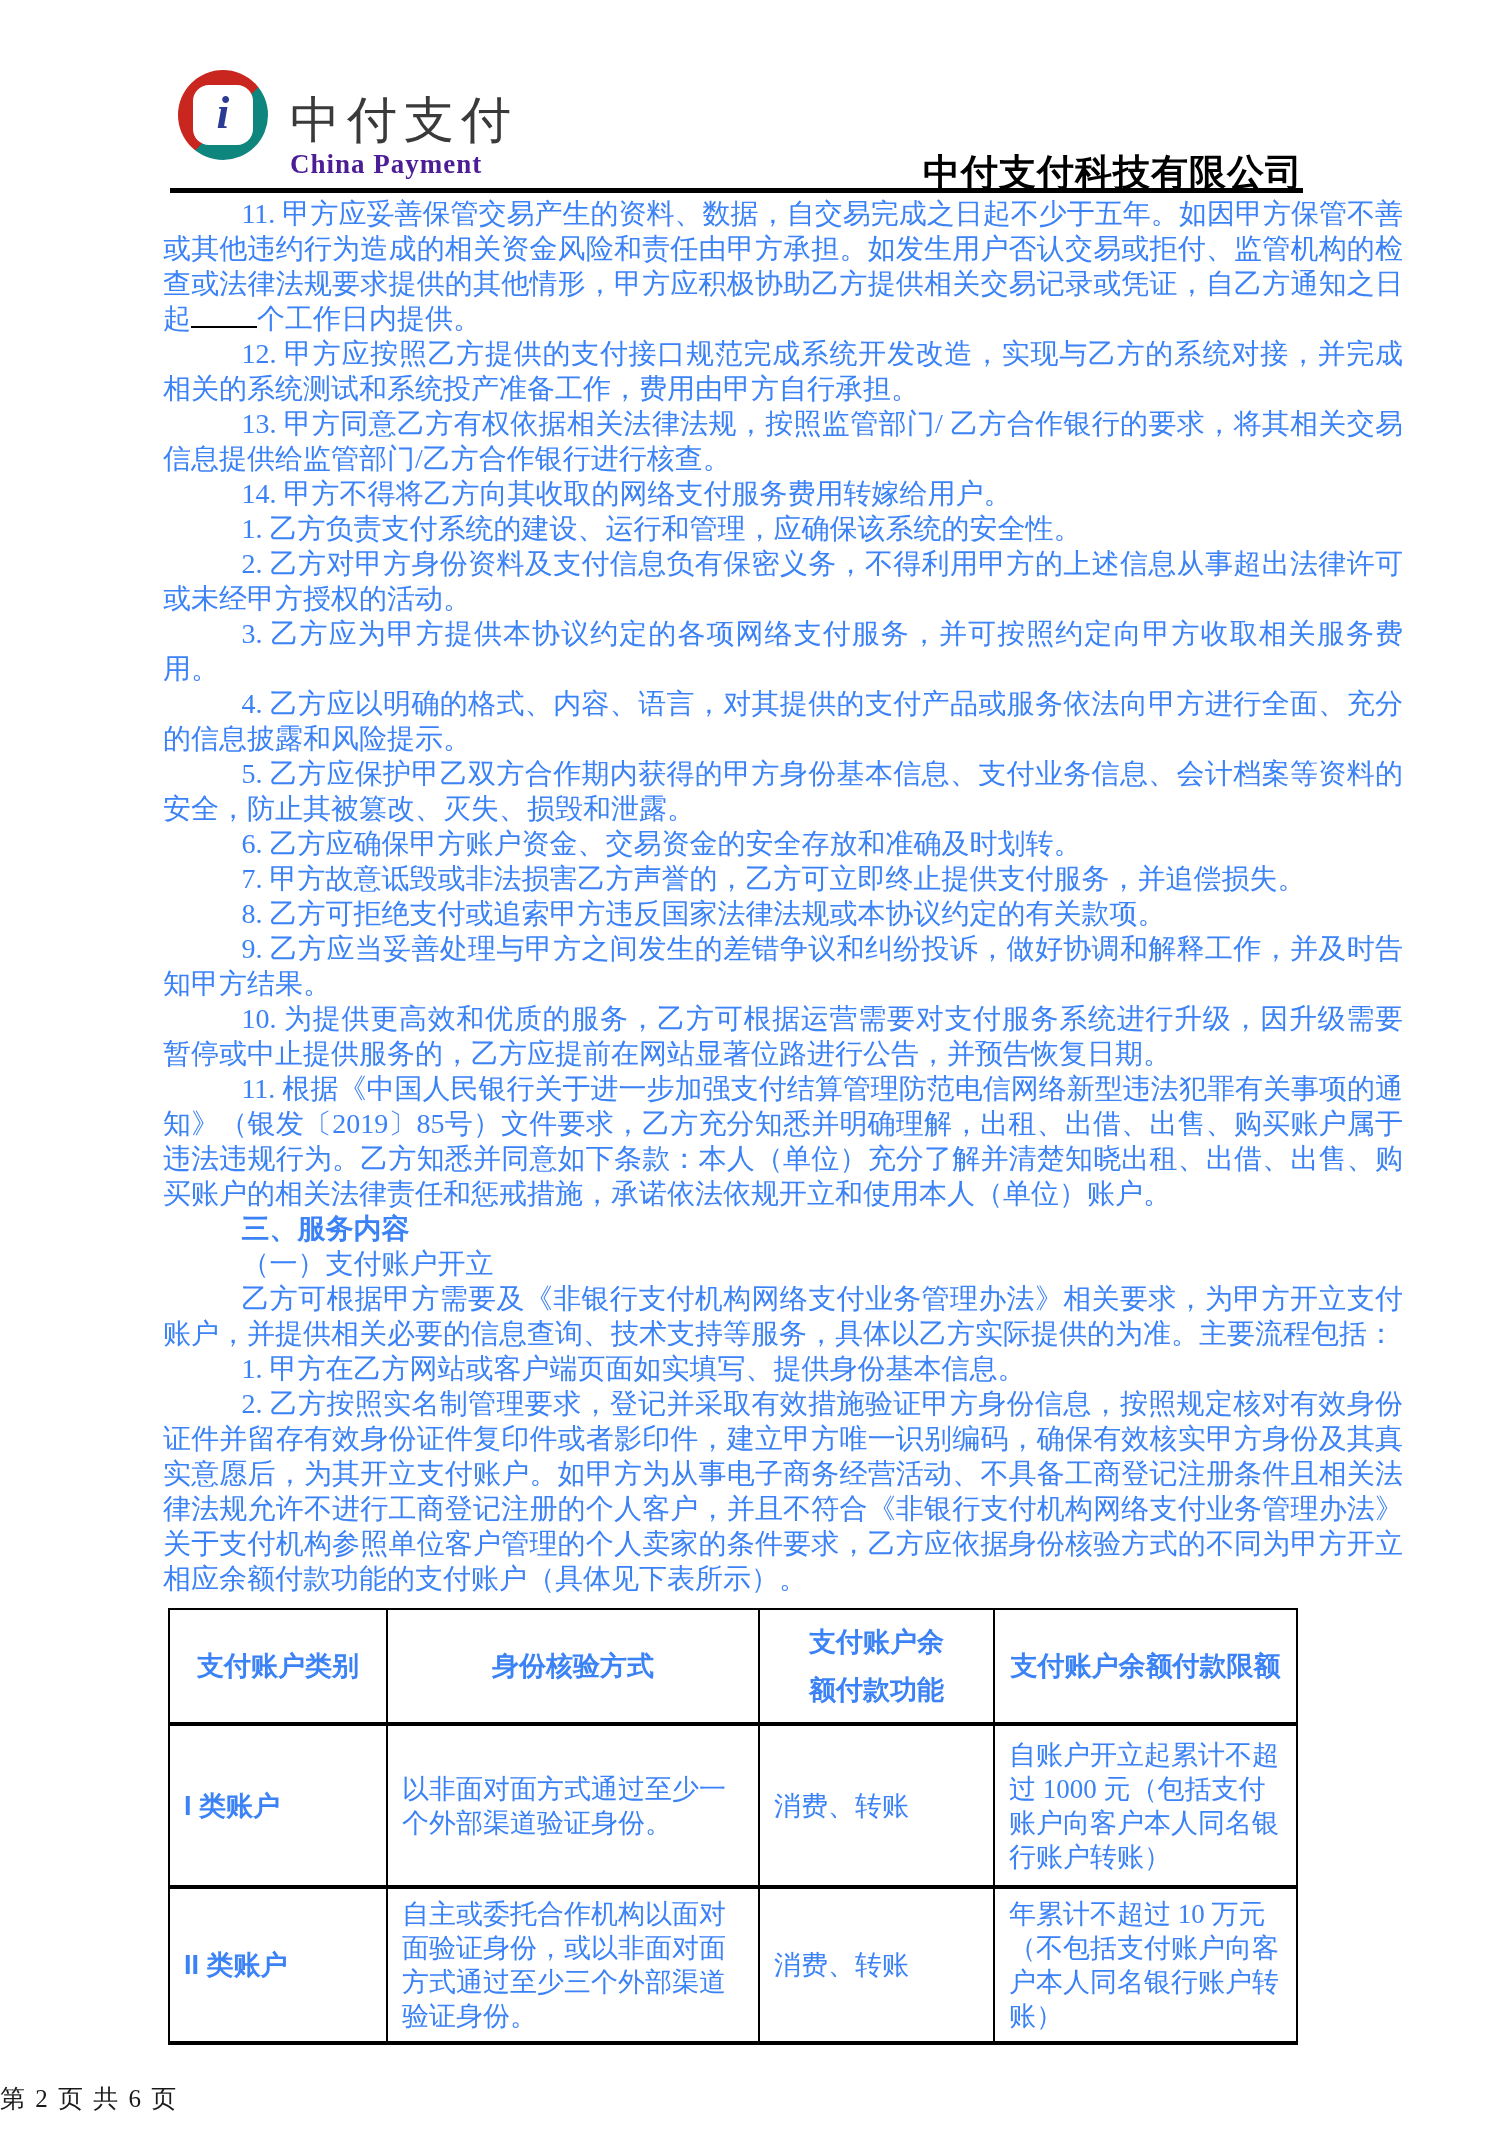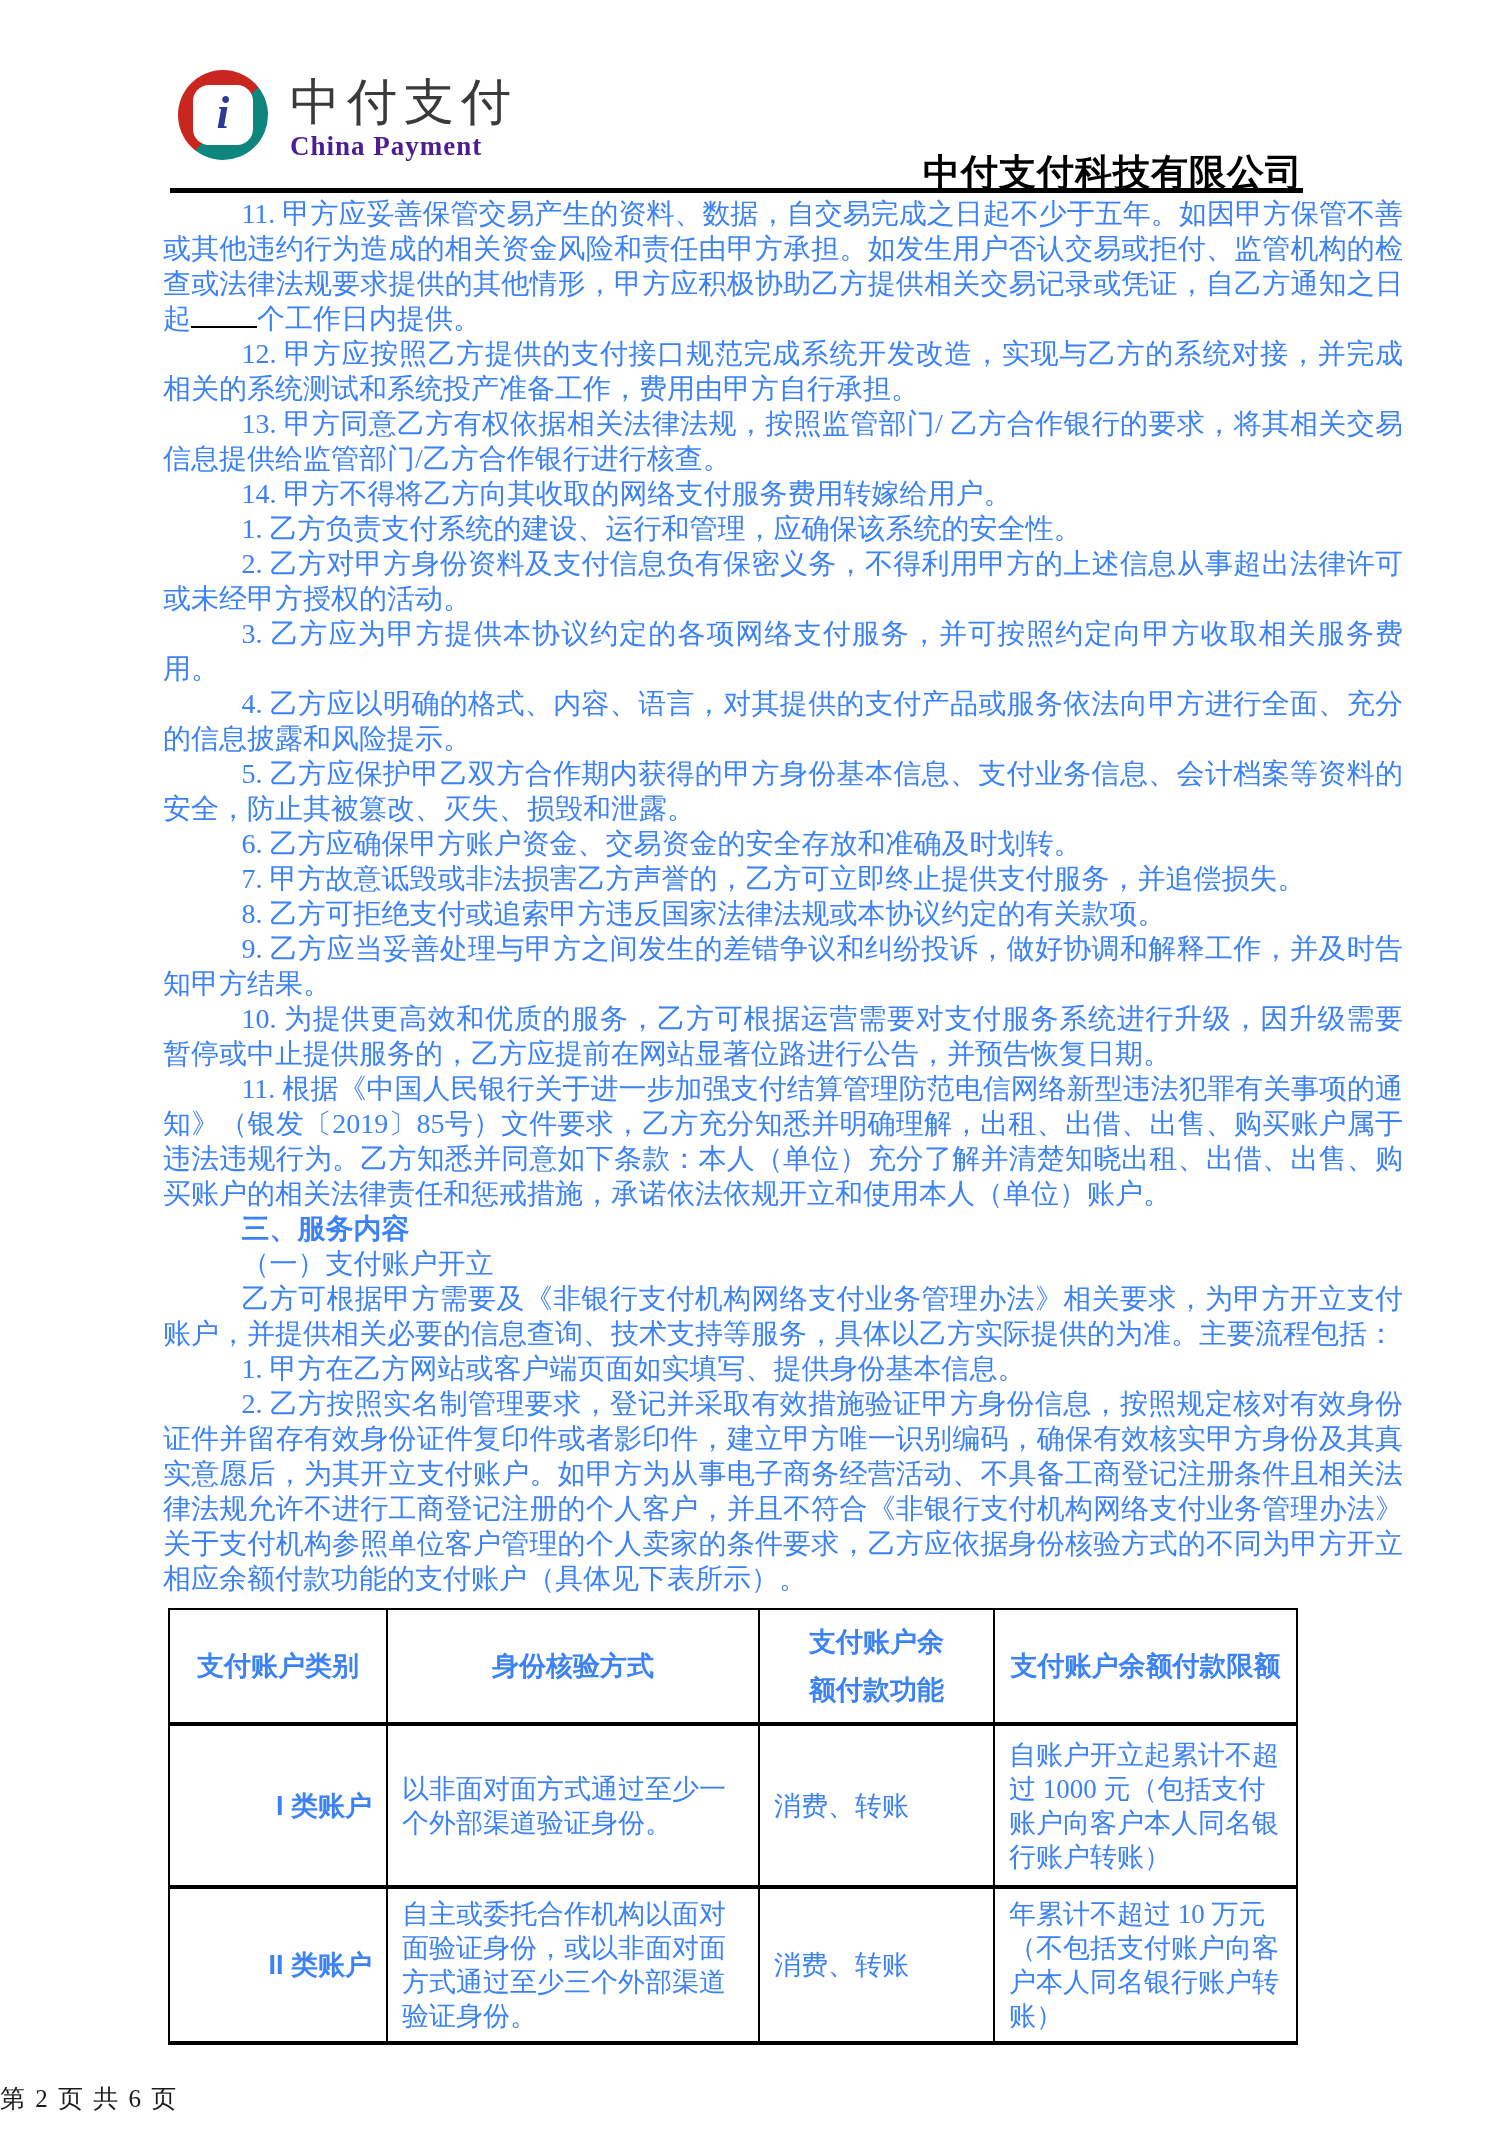--- a/index.html
+++ b/index.html
@@ -26,21 +26,21 @@
     position: absolute; left: 15px; top: 15px; width: 60px; height: 60px;
     background: #fff; border-radius: 16px;
     display: flex; align-items: center; justify-content: center;
   }
   .logo-i {
     font-family: "Liberation Serif", serif;
     font-style: italic; font-weight: bold;
     font-size: 46px; color: #2b3a93; line-height: 1;
     transform: translateY(-2px);
   }
-  .logo-text { margin-left: 22px; padding-top: 6px; }
+  .logo-text { margin-left: 22px; padding-top: 6px; margin-top: 18px; }
   .brand-cn {
     font-family: "Liberation Sans", "DejaVu Sans", sans-serif;
     font-size: 50px; line-height: 52px; letter-spacing: 7px;
     color: #3a3a3a; font-weight: 500; white-space: nowrap;
   }
   .brand-en {
     font-family: "Liberation Serif", serif;
     font-size: 27px; font-weight: bold; color: #4c1d95;
     letter-spacing: 1px; margin-top: 3px; white-space: nowrap;
   }
@@ -85,21 +85,21 @@
     border: 2px solid #000;
     padding: 8px 14px;
     vertical-align: middle;
   }
   .account-table tr { border-bottom: 4px solid #000; }
   .account-table thead tr { height: 100px; }
   .account-table th { font-weight: bold; text-align: center; }
   .th-wrap { display: block; width: 5em; margin: 0 auto; line-height: 48px; }
   .row-1 { height: 163px; }
   .row-2 { height: 148px; }
-  .cell-type { text-align: right; font-weight: bold; font-family: "Liberation Sans", sans-serif; }
+  .cell-type { text-align: left; font-weight: bold; font-family: "Liberation Sans", sans-serif; }
   
   .page-footer {
     position: absolute; left: 0; right: 0; top: 2082px;
     font-size: 25px; color: #1a1a1a;
     font-family: "Liberation Serif", serif; letter-spacing: 2px;
   }
 </style>
 </head>
 <body>
 

